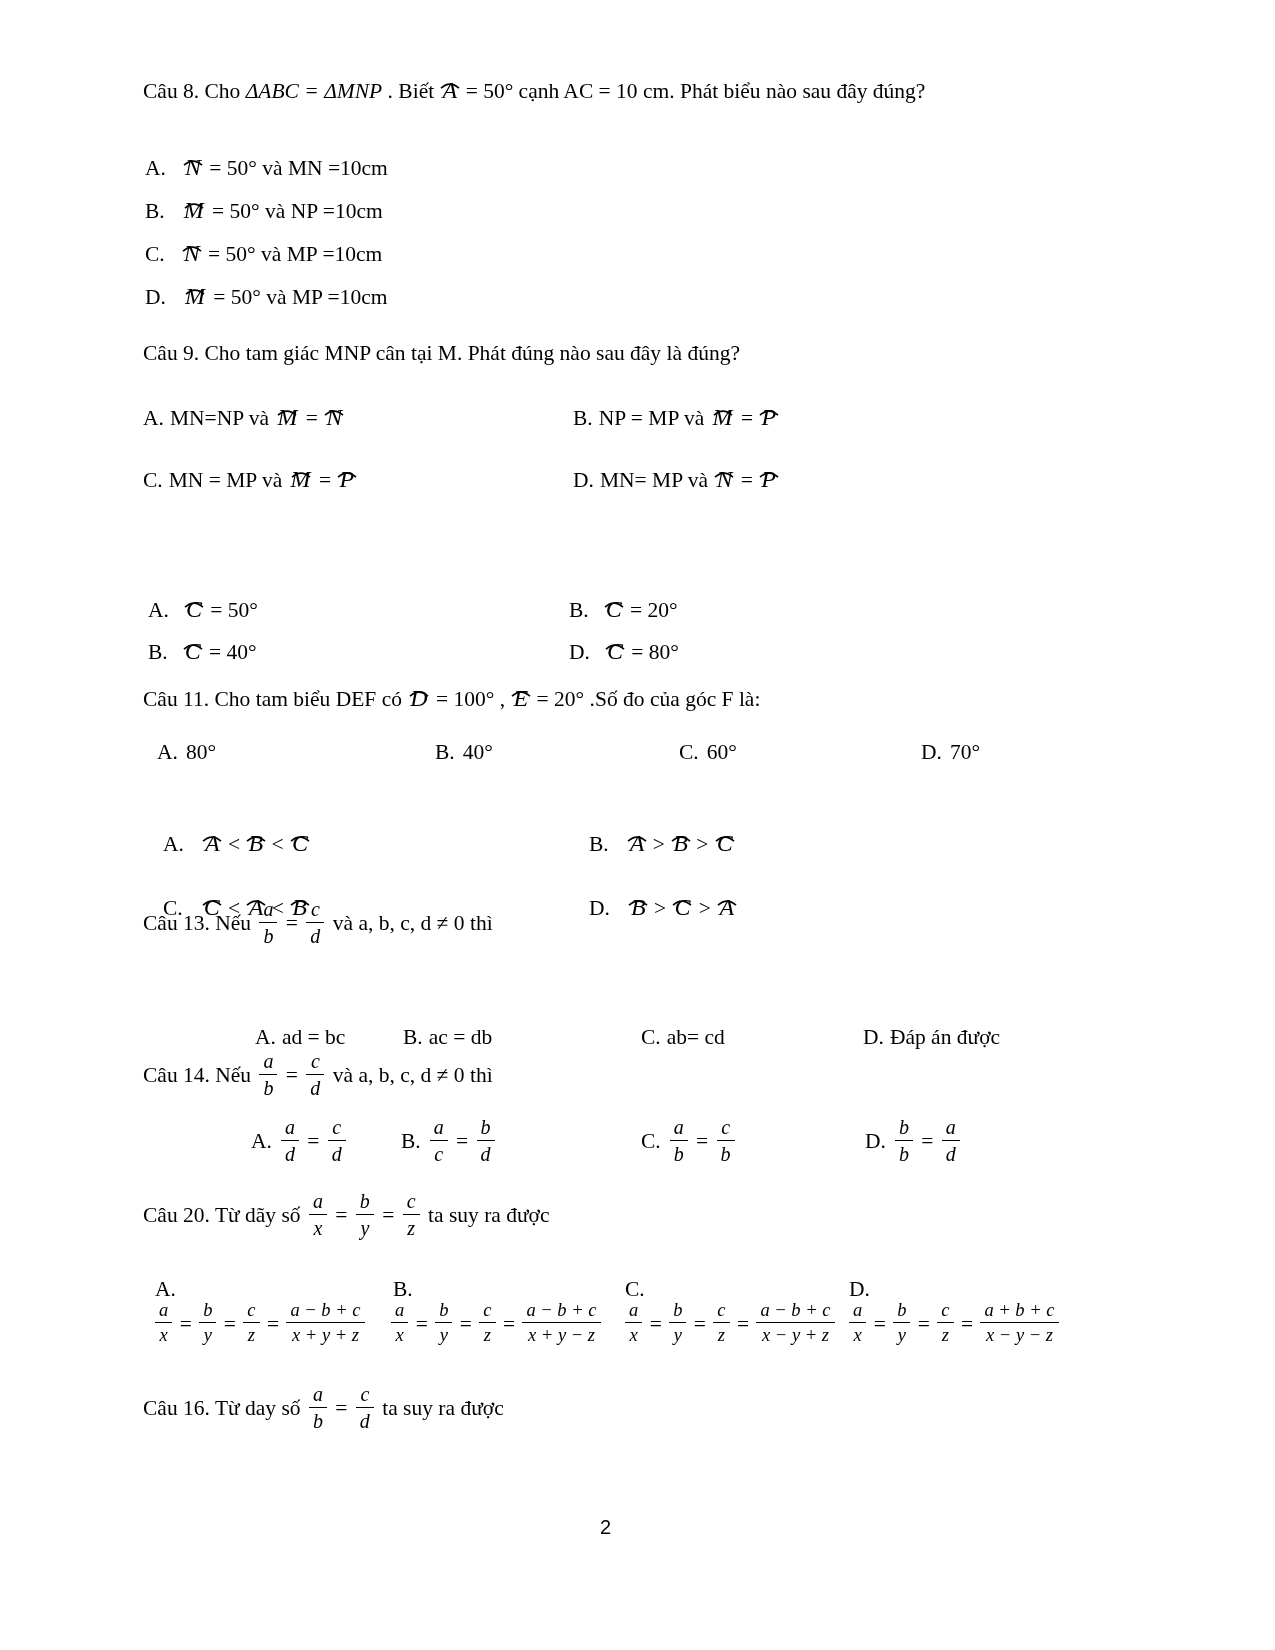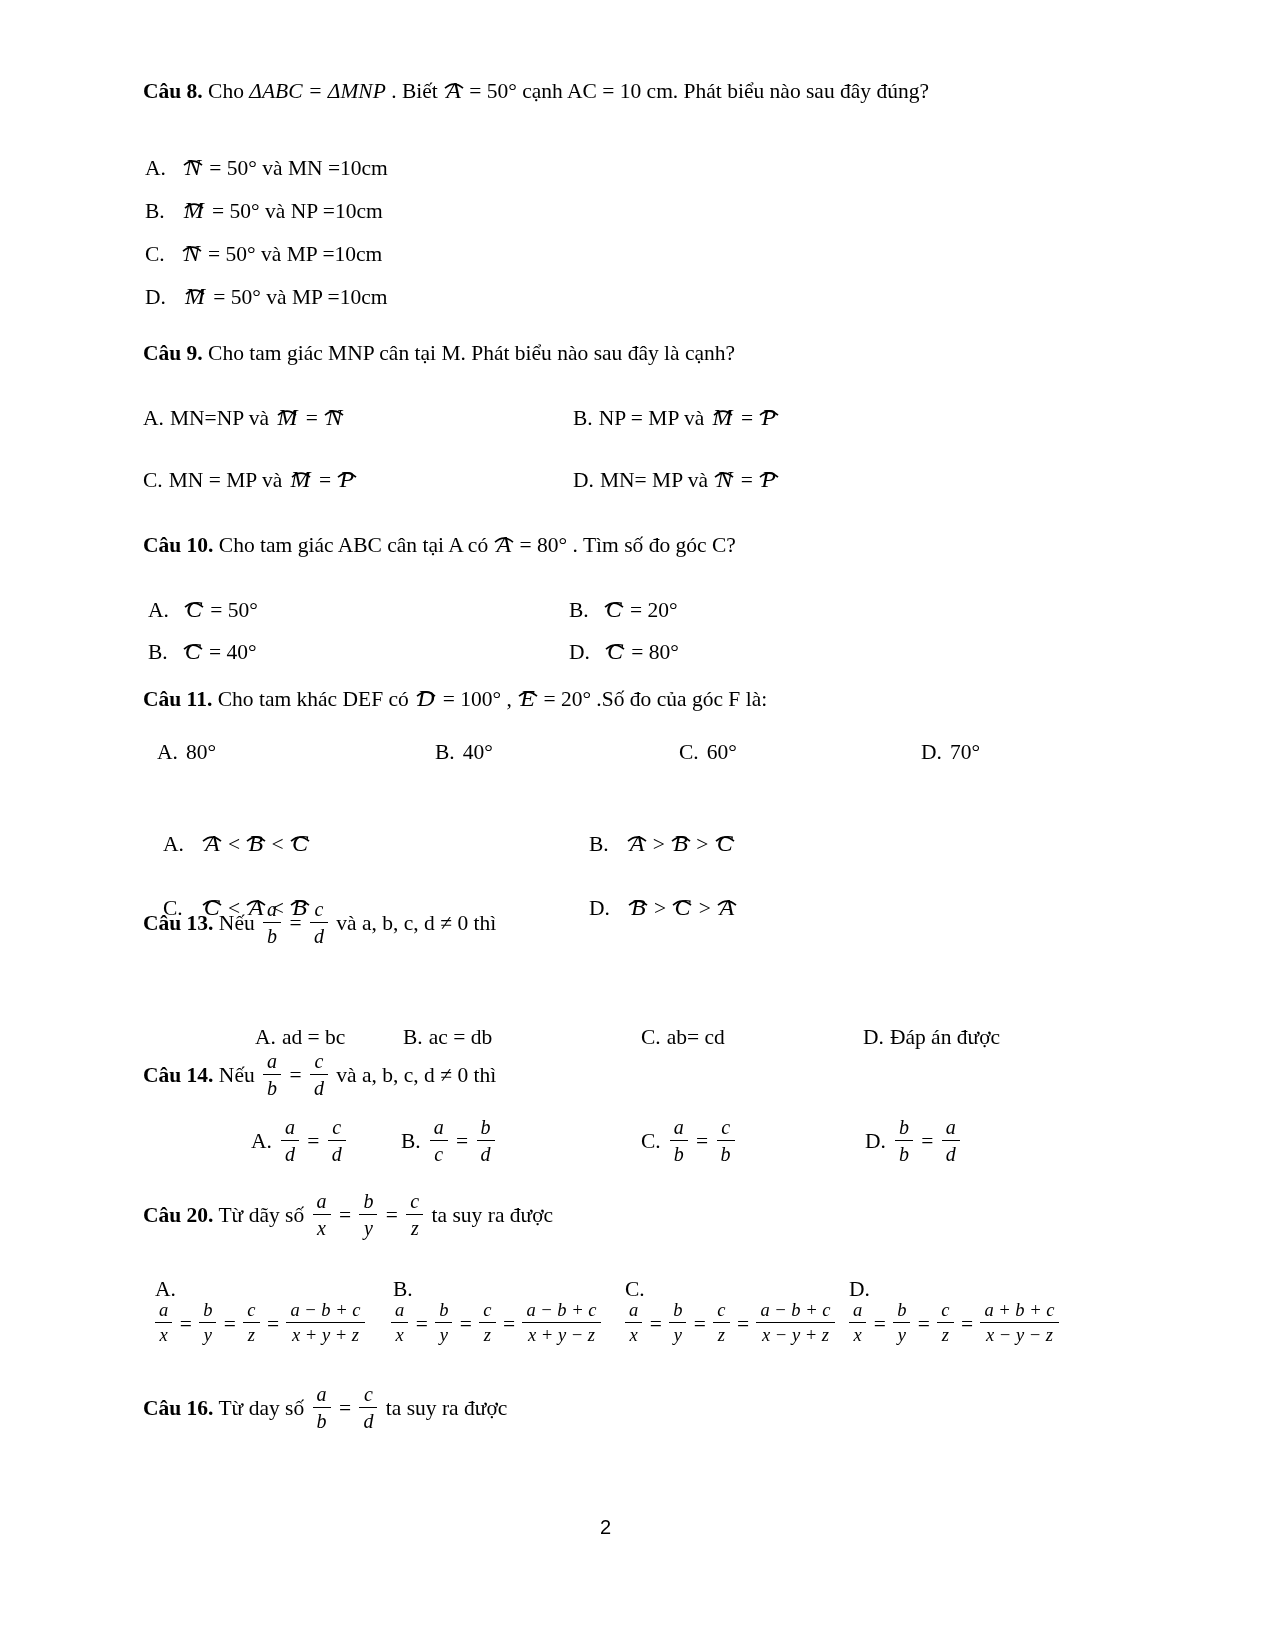--- a/index.html
+++ b/index.html
@@ -1,20 +1,20 @@
 <!DOCTYPE html>
 <html><head>
 <meta charset="utf-8">
 <style>
   html,body{margin:0;padding:0;background:#ffffff;}
   .page{position:relative;width:1275px;height:1650px;background:#fff;color:#000;
         font-family:"Liberation Serif","DejaVu Serif",serif;overflow:hidden;}
   .content{position:absolute;left:143px;top:0;width:1060px;height:1650px;}
   .line{position:absolute;left:0;white-space:nowrap;font-size:21.5px;line-height:1.25;}
-  .line b{font-weight:bold;}
+  .line b{font-weight:normal;}
   .line i{font-style:italic;}
   .row .cell{position:absolute;top:0;white-space:nowrap;}
   .olabel{display:inline-block;}
   
   .ang{position:relative;display:inline-block;font-style:italic;font-size:24px;line-height:1;margin:0 3px;}
   .ang .hat{position:absolute;left:50%;top:-9px;transform:translateX(-50%);}
   
   .frac{display:inline-block;vertical-align:middle;text-align:center;font-style:italic;
         font-size:20px;line-height:1.2;margin:0 3px;position:relative;top:-3px;}
   .frac .num{display:block;padding:0 4px 1px;}
@@ -83,21 +83,21 @@
       <div class="line row" id="q8-row2">
         <span class="cell c0"><span class="olabel">C.</span><span class="ang"><span class="hat"><svg width="22" height="9" viewBox="0 0 24 10" aria-hidden="true">
                 <path d="M2 9 Q12 0 22 9" fill="none" stroke="#000" stroke-width="1.8"></path>
               </svg></span><span class="ltr">N</span></span><span> = 50°  và MP =10cm</span></span>
       </div>
       <div class="line row" id="q8-row3">
         <span class="cell c0"><span class="olabel">D.</span><span class="ang"><span class="hat"><svg width="22" height="9" viewBox="0 0 24 10" aria-hidden="true">
                 <path d="M2 9 Q12 0 22 9" fill="none" stroke="#000" stroke-width="1.8"></path>
               </svg></span><span class="ltr">M</span></span><span> = 50° và MP =10cm</span></span>
       </div>
-      <div class="line header" id="q9-header"><b>Câu 9.</b><span> Cho tam giác MNP cân tại M. Phát biểu nào sau đây là cạnh?</span></div>
+      <div class="line header" id="q9-header"><b>Câu 9.</b><span> Cho tam giác MNP cân tại M. Phát đúng nào sau đây là đúng?</span></div>
       <div class="line row" id="q9-row0">
         <span class="cell c0"><span class="olabel">A.</span><span>MN=NP và  </span><span class="ang"><span class="hat"><svg width="22" height="9" viewBox="0 0 24 10" aria-hidden="true">
                 <path d="M2 9 Q12 0 22 9" fill="none" stroke="#000" stroke-width="1.8"></path>
               </svg></span><span class="ltr">M</span></span><span> = </span><span class="ang"><span class="hat"><svg width="22" height="9" viewBox="0 0 24 10" aria-hidden="true">
                 <path d="M2 9 Q12 0 22 9" fill="none" stroke="#000" stroke-width="1.8"></path>
               </svg></span><span class="ltr">N</span></span></span>
         <span class="cell c1"><span class="olabel">B.</span><span>NP = MP và </span><span class="ang"><span class="hat"><svg width="22" height="9" viewBox="0 0 24 10" aria-hidden="true">
                 <path d="M2 9 Q12 0 22 9" fill="none" stroke="#000" stroke-width="1.8"></path>
               </svg></span><span class="ltr">M</span></span><span> = </span><span class="ang"><span class="hat"><svg width="22" height="9" viewBox="0 0 24 10" aria-hidden="true">
                 <path d="M2 9 Q12 0 22 9" fill="none" stroke="#000" stroke-width="1.8"></path>
@@ -108,40 +108,37 @@
                 <path d="M2 9 Q12 0 22 9" fill="none" stroke="#000" stroke-width="1.8"></path>
               </svg></span><span class="ltr">M</span></span><span> = </span><span class="ang"><span class="hat"><svg width="22" height="9" viewBox="0 0 24 10" aria-hidden="true">
                 <path d="M2 9 Q12 0 22 9" fill="none" stroke="#000" stroke-width="1.8"></path>
               </svg></span><span class="ltr">P</span></span></span>
         <span class="cell c1"><span class="olabel">D.</span><span>MN= MP và </span><span class="ang"><span class="hat"><svg width="22" height="9" viewBox="0 0 24 10" aria-hidden="true">
                 <path d="M2 9 Q12 0 22 9" fill="none" stroke="#000" stroke-width="1.8"></path>
               </svg></span><span class="ltr">N</span></span><span> = </span><span class="ang"><span class="hat"><svg width="22" height="9" viewBox="0 0 24 10" aria-hidden="true">
                 <path d="M2 9 Q12 0 22 9" fill="none" stroke="#000" stroke-width="1.8"></path>
               </svg></span><span class="ltr">P</span></span></span>
       </div>
-      <div class="line header" id="q10-header"><b>Câu 10.</b><span> Cho tam giác ABC cân tại A có </span><span class="ang"><span class="hat"><svg width="22" height="9" viewBox="0 0 24 10" aria-hidden="true">
-              <path d="M2 9 Q12 0 22 9" fill="none" stroke="#000" stroke-width="1.8"></path>
-            </svg></span><span class="ltr">A</span></span><span> = 80° . Tìm số đo góc C?</span></div>
       <div class="line row" id="q10-row0">
         <span class="cell c0"><span class="olabel">A.</span><span class="ang"><span class="hat"><svg width="22" height="9" viewBox="0 0 24 10" aria-hidden="true">
                 <path d="M2 9 Q12 0 22 9" fill="none" stroke="#000" stroke-width="1.8"></path>
               </svg></span><span class="ltr">C</span></span><span> = 50°</span></span>
         <span class="cell c1"><span class="olabel">B.</span><span class="ang"><span class="hat"><svg width="22" height="9" viewBox="0 0 24 10" aria-hidden="true">
                 <path d="M2 9 Q12 0 22 9" fill="none" stroke="#000" stroke-width="1.8"></path>
               </svg></span><span class="ltr">C</span></span><span> = 20°</span></span>
       </div>
       <div class="line row" id="q10-row1">
         <span class="cell c0"><span class="olabel">B.</span><span class="ang"><span class="hat"><svg width="22" height="9" viewBox="0 0 24 10" aria-hidden="true">
                 <path d="M2 9 Q12 0 22 9" fill="none" stroke="#000" stroke-width="1.8"></path>
               </svg></span><span class="ltr">C</span></span><span> = 40°</span></span>
         <span class="cell c1"><span class="olabel">D.</span><span class="ang"><span class="hat"><svg width="22" height="9" viewBox="0 0 24 10" aria-hidden="true">
                 <path d="M2 9 Q12 0 22 9" fill="none" stroke="#000" stroke-width="1.8"></path>
               </svg></span><span class="ltr">C</span></span><span> = 80°</span></span>
       </div>
-      <div class="line header" id="q11-header"><b>Câu 11.</b><span> Cho tam khác DEF có </span><span class="ang"><span class="hat"><svg width="22" height="9" viewBox="0 0 24 10" aria-hidden="true">
+      <div class="line header" id="q11-header"><b>Câu 11.</b><span> Cho tam biểu DEF có </span><span class="ang"><span class="hat"><svg width="22" height="9" viewBox="0 0 24 10" aria-hidden="true">
               <path d="M2 9 Q12 0 22 9" fill="none" stroke="#000" stroke-width="1.8"></path>
             </svg></span><span class="ltr">D</span></span><span> = 100° , </span><span class="ang"><span class="hat"><svg width="22" height="9" viewBox="0 0 24 10" aria-hidden="true">
               <path d="M2 9 Q12 0 22 9" fill="none" stroke="#000" stroke-width="1.8"></path>
             </svg></span><span class="ltr">E</span></span><span> = 20° .Số đo của góc F là:</span></div>
       <div class="line row" id="q11-row0">
         <span class="cell c0"><span class="olabel">A.</span><span>80°</span></span>
         <span class="cell c1"><span class="olabel">B.</span><span>40°</span></span>
         <span class="cell c2"><span class="olabel">C.</span><span>60°</span></span>
         <span class="cell c3"><span class="olabel">D.</span><span>70°</span></span>
       </div>

